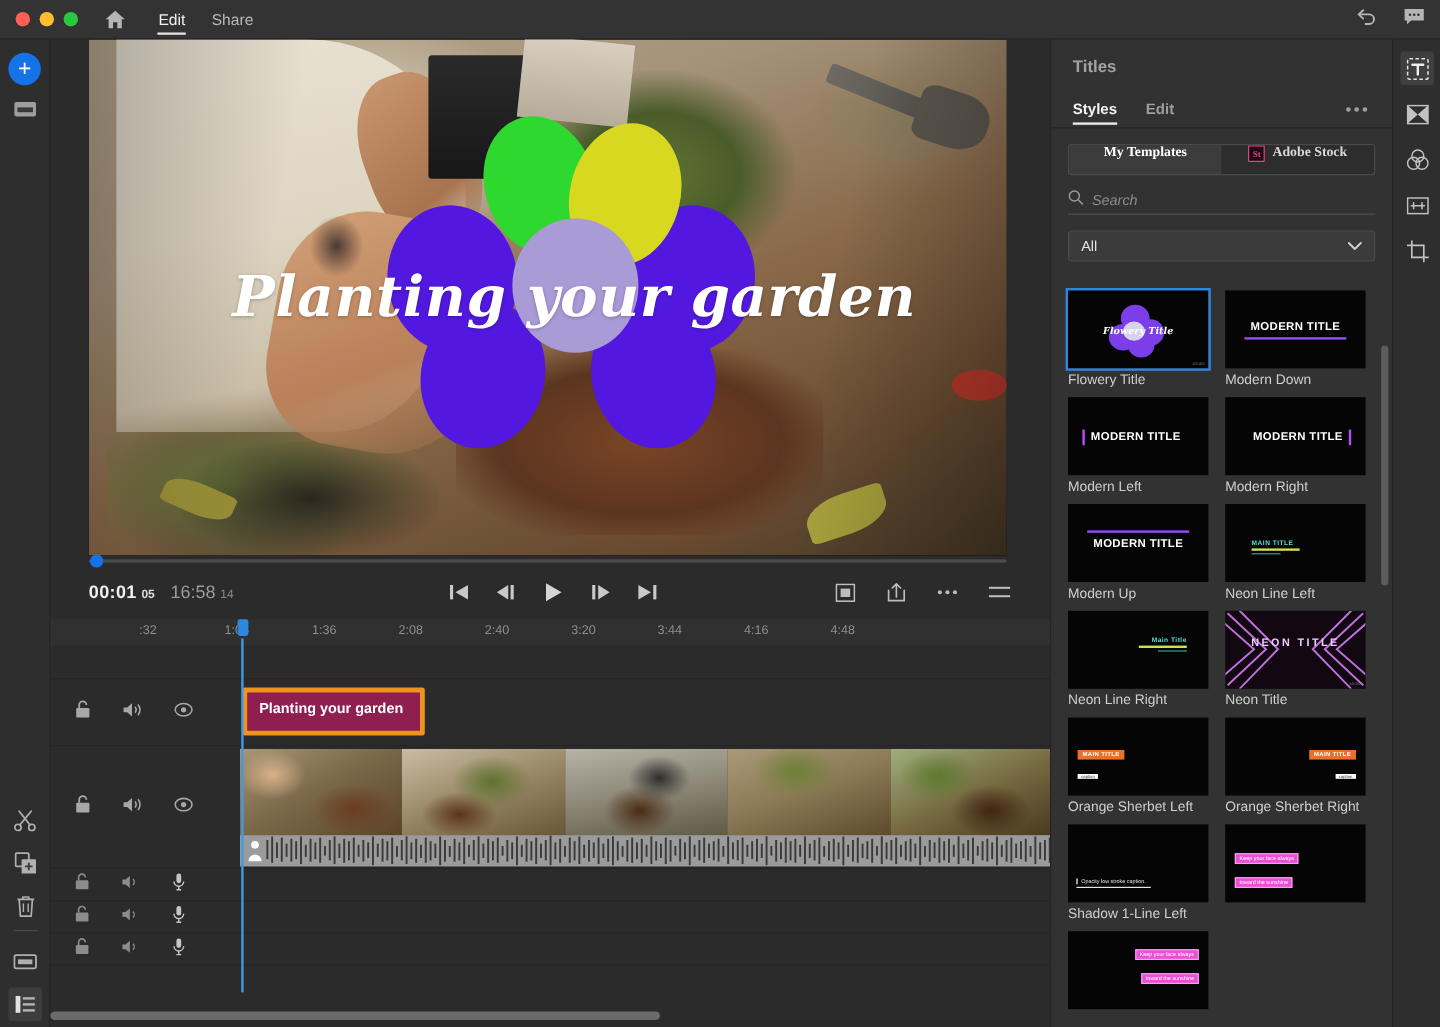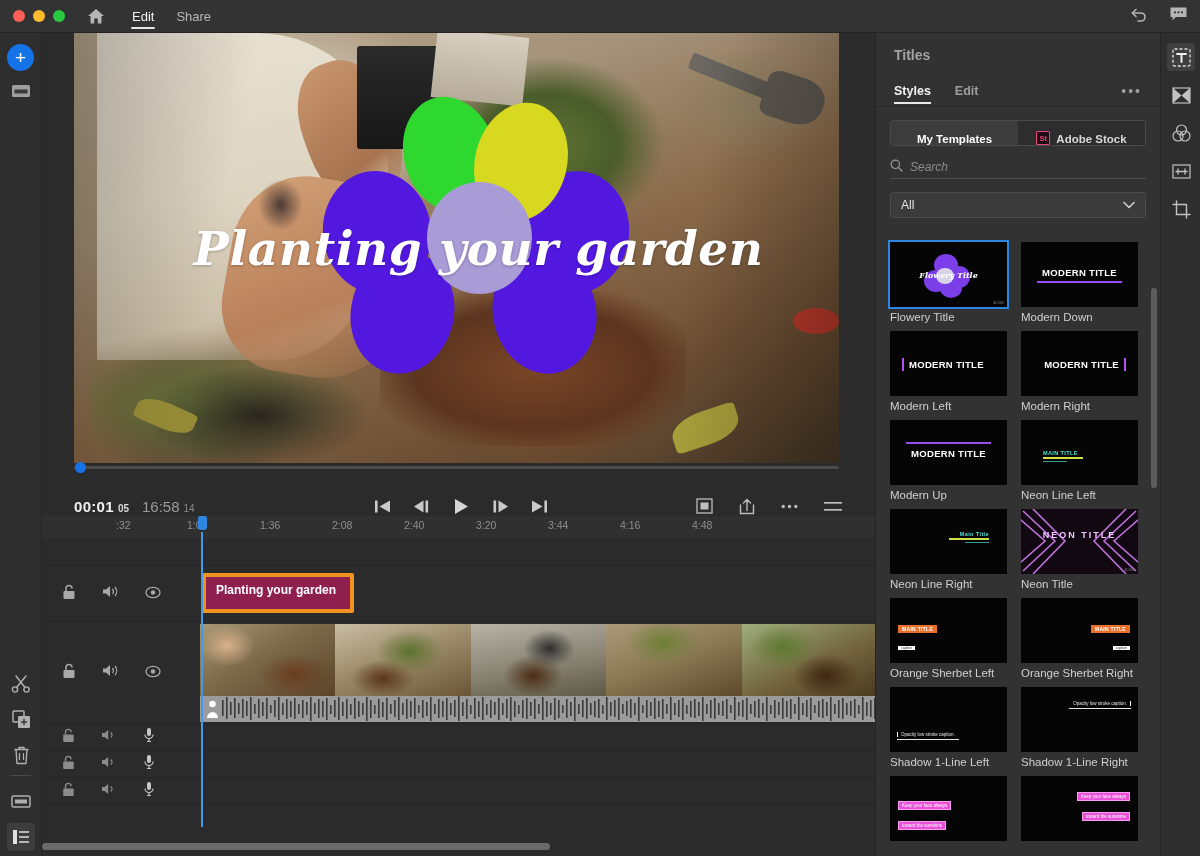--- a/index.html
+++ b/index.html
@@ -149,21 +149,21 @@
     background: #4a4a4a; border-radius: 2px;
   }
   .scrubhandle {
     position: absolute; left: 33px; top: 429px; width: 11px; height: 11px;
     background: #1473e6; border-radius: 50%;
   }
 
   
   .transport {
     position: absolute; left: 32px; top: 452px; width: 800px; height: 42px;
-    display: flex; align-items: center;
+    display: flex; align-items: flex-start;
   }
   .tc { display: flex; align-items: baseline; gap: 4px; }
   .tc-main { font-size: 15px; font-weight: bold; color: #f0f0f0; letter-spacing: .3px; }
   .tc-sub { font-size: 10px; font-weight: bold; color: #dcdcdc; }
   .tc-dur { font-size: 15px; color: #9b9b9b; margin-left: 9px; }
   .tc-dursub { font-size: 10px; color: #8a8a8a; }
   .t-center { position: absolute; left: 300px; display: flex; gap: 22px; align-items: center; }
   .t-right { position: absolute; right: 32px; display: flex; gap: 26px; align-items: center; }
   .tbtn { cursor: default; display: flex; align-items: center; justify-content: center; }
 
@@ -246,22 +246,22 @@
   .p-tab { font-size: 12.5px; color: #9e9e9e; margin-right: 24px; position: relative; height: 32px; display: flex; align-items: center; font-weight: bold; }
   .p-tab.active { color: #f2f2f2; }
   .p-tab.active:after { content:""; position: absolute; bottom: 3px; left: 0; right: 0; height: 2px; background: #e8e8e8; }
   .p-more { position: absolute; right: 18px; color: #9e9e9e; font-size: 14px; letter-spacing: 2px; }
 
   .seg {
     margin: 13px 14px 0; height: 26px; display: flex;
     border: 1px solid #4a4a4a; border-radius: 3px; overflow: hidden;
   }
   .seg-b {
-    flex: 1; display: flex; align-items: flex-end; justify-content: center; gap: 6px;
-    font-size: 11.5px; color: #d8d8d8; font-weight: bold; background: #2d2d2d;
+    flex: 1; display: flex; align-items: flex-start; justify-content: center; gap: 6px;
+    font-size: 11.5px; color: #d8d8d8; font-weight: bold; background: #2d2d2d; font-family: Liberation Serif, serif;
   }
   .seg-b.active { background: #3c3c3c; color: #fff; }
   .st-badge {
     width: 14px; height: 14px; border: 1px solid #e0457b; background: #1f0b14;
     color: #e0457b; font-size: 7.5px; font-weight: bold;
     display: flex; align-items: center; justify-content: center; border-radius: 1px;
   }
   .searchrow {
     margin: 9px 14px 0; height: 24px; display: flex; align-items: center; gap: 7px;
     border-bottom: 1px solid #4e4e4e;
@@ -1025,29 +1025,20 @@
       <div class="cell">
         <div class="thumb">
           <div style="position:absolute;left:7px;bottom:12px;">
             <div class="shadowtxt">Opacity low stroke caption.</div>
             <div class="shadowrule" style="width:62px;margin-top:2px;"></div>
           </div>
         </div>
         <div class="cell-label">Shadow 1-Line Left</div>
       </div>
 
-      <div class="cell">
-        <div class="thumb">
-          <div style="position:absolute;right:7px;top:14px;text-align:right;">
-            <div class="shadowtxt" style="border-left:none;border-right:1.5px solid #fff;padding-right:3px;padding-left:0;">Opacity low stroke caption.</div>
-            <div class="shadowrule" style="width:62px;margin-top:2px;margin-left:auto;"></div>
-          </div>
-        </div>
-        <div class="cell-label">Shadow 1-Line Right</div>
-      </div>
 
       <div class="cell">
         <div class="thumb">
           <div style="position:absolute;left:8px;bottom:10px;">
             <div><span class="pinktxt">Keep your face always</span></div>
             <div style="margin-top:2px;"><span class="pinktxt">toward the sunshine</span></div>
           </div>
         </div>
       </div>
 

